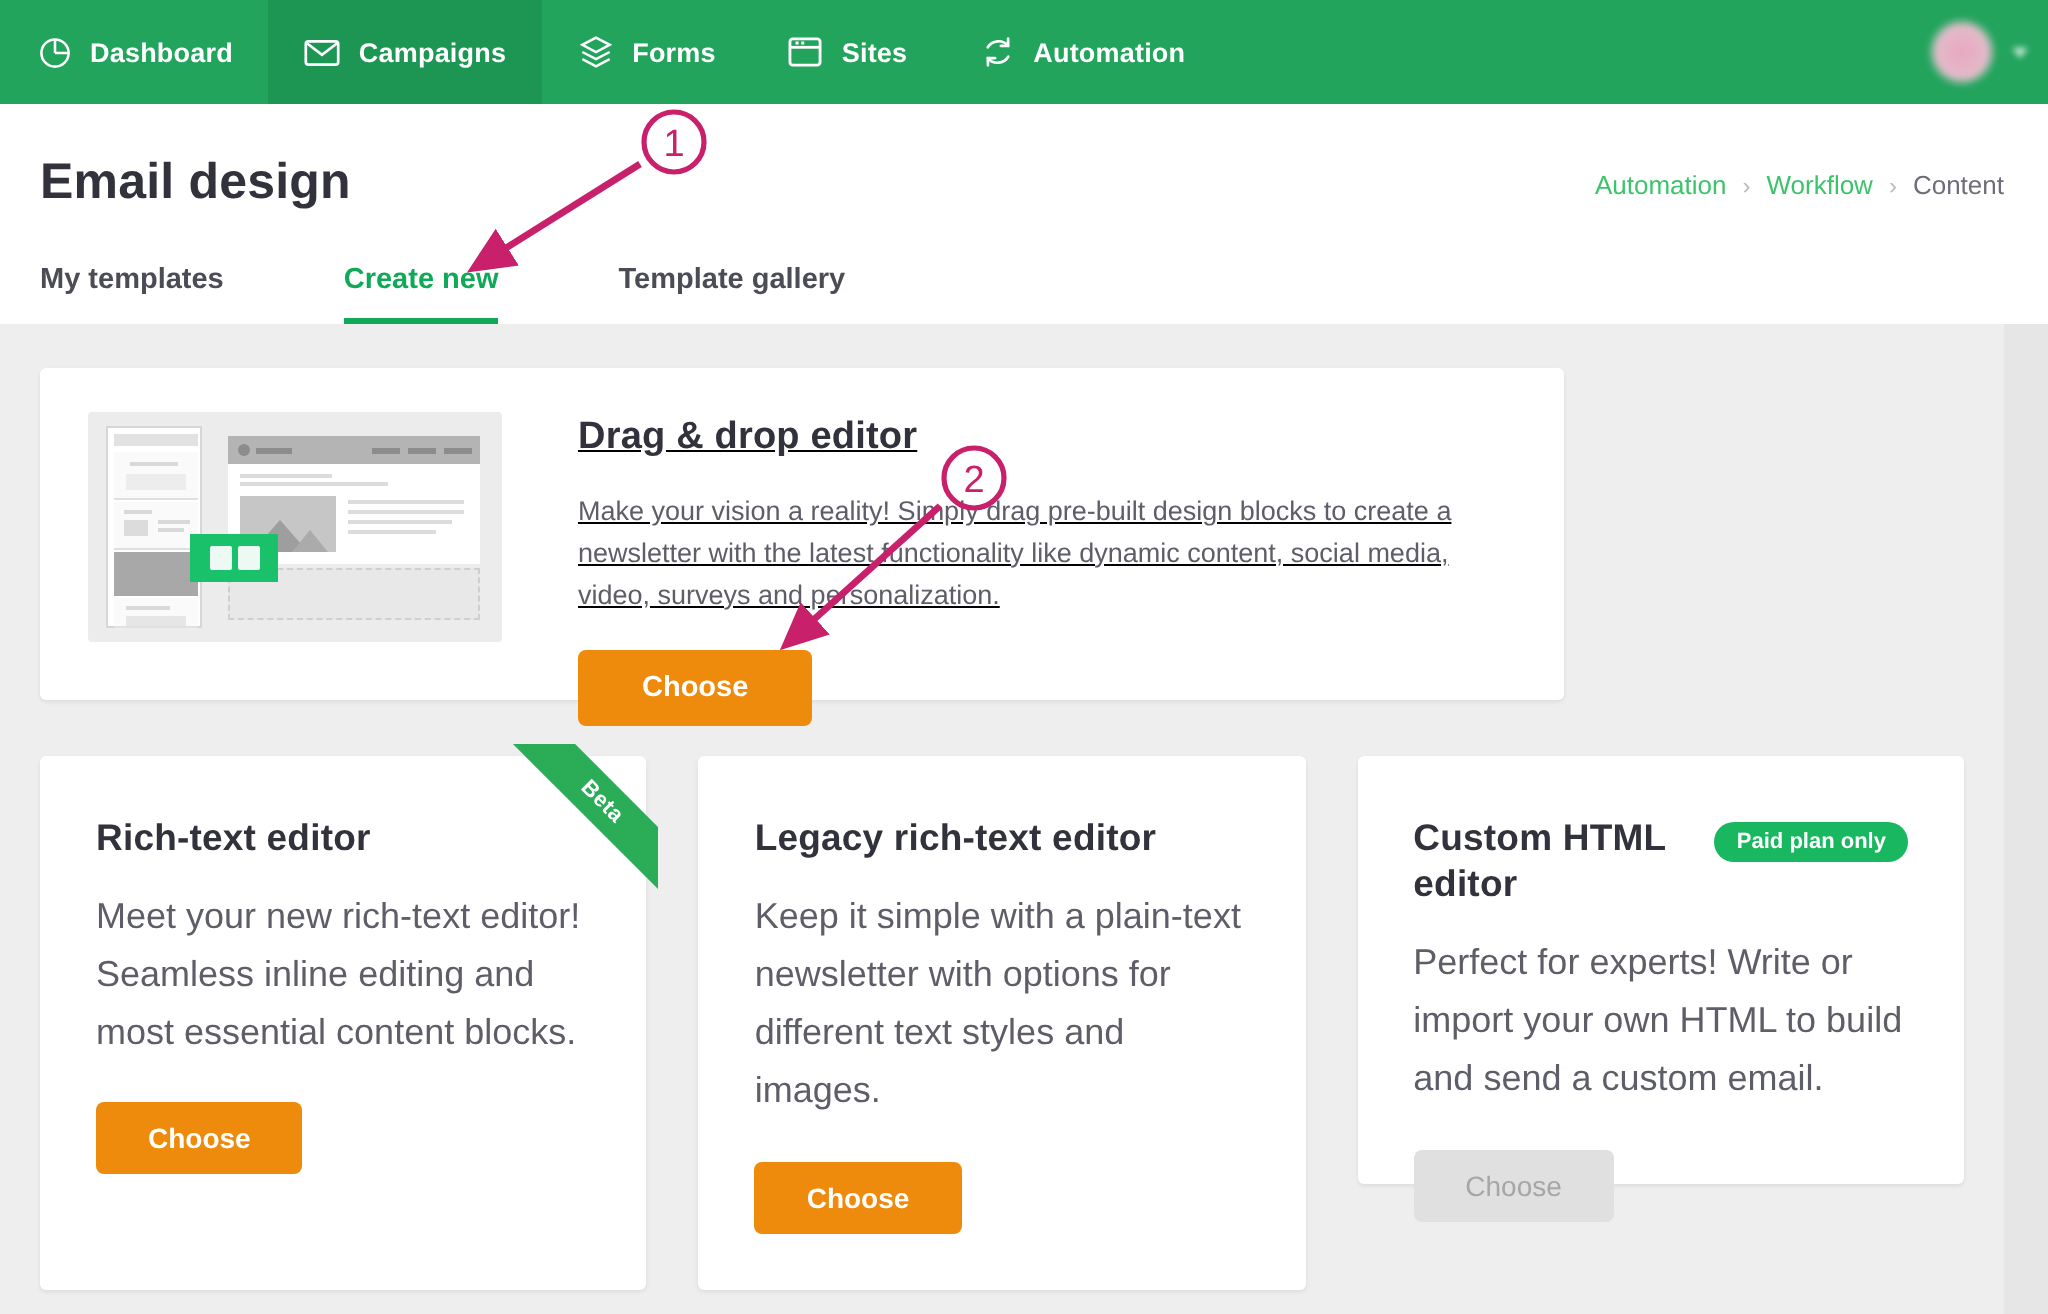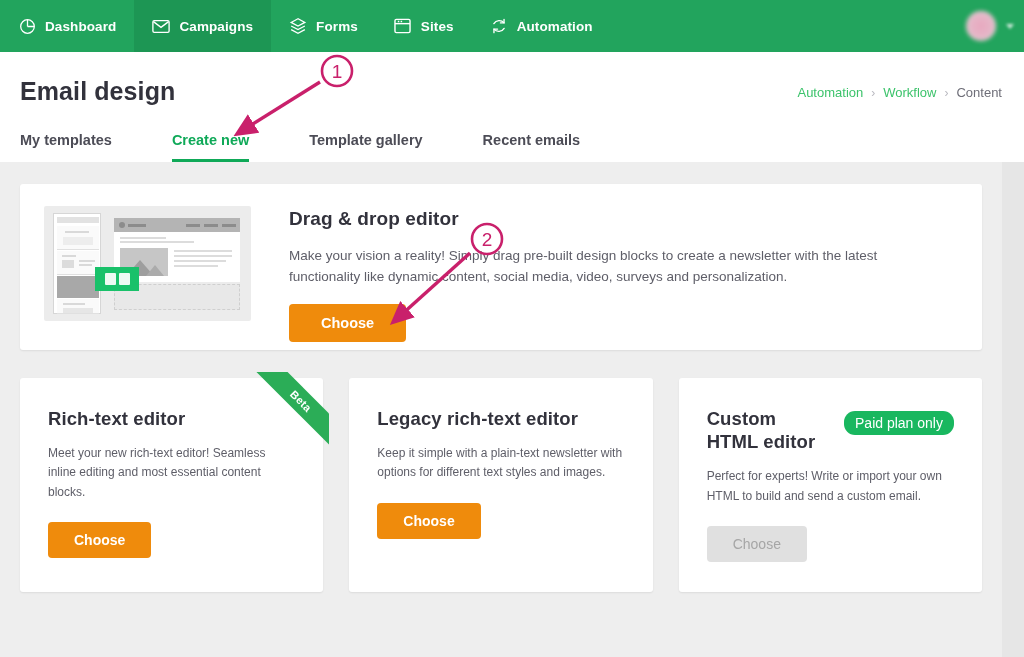--- a/index.html
+++ b/index.html
@@ -108,23 +108,24 @@
 
   .card {
     background: #ffffff;
     border-radius: 3px;
     box-shadow: 0 1px 2px rgba(0,0,0,.08);
     position: relative;
   }
 
   
   .card-featured {
-    width: 962px; height: 166px;
+    width: 762px; height: 166px;
     display: flex; align-items: flex-start;
     padding: 22px 24px;
+    text-decoration: underline;
   }
   .thumb {
     width: 207px; height: 115px;
     background: #ececec;
     border-radius: 2px;
     position: relative; overflow: hidden;
     flex: 0 0 auto;
   }
   .thumb-left {
     position: absolute; left: 9px; top: 7px;
@@ -198,30 +199,30 @@
     display: flex; gap: 26px;
     margin-top: 28px;
   }
   .card-small {
     width: 310px;
     padding: 30px 28px 28px 28px;
     overflow: visible;
   }
   .card-small.tall { height: 214px; }
   .card-small .card-title { margin-bottom: 14px; font-size: 18.5px; }
-  .card-small .card-desc { font-size: 12px; line-height: 1.62; margin-bottom: 20px; }
+  .card-small .card-desc { font-size: 18px; line-height: 1.62; margin-bottom: 20px; }
   .card-small .btn { padding: 10px 26px; font-size: 14px; }
 
   .title-row { display: flex; align-items: flex-start; justify-content: space-between; gap: 14px; }
   .title-row .card-title { max-width: 170px; line-height: 1.22; }
 
   .badge-paid {
     flex: 0 0 auto;
     background: #19b75f; color: #ffffff;
-    font-size: 14px; font-weight: normal;
+    font-size: 11px; font-weight: bold;
     border-radius: 11px;
     padding: 4px 11px;
     white-space: nowrap;
     margin-top: 3px;
   }
 
   
   .ribbon-clip {
     position: absolute; right: -6px; top: -6px;
     width: 76px; height: 76px;
@@ -324,23 +325,20 @@
 
     <div class="tabs">
       <div class="tab">
         <span>My templates</span>
       </div>
       <div class="tab active">
         <span>Create new</span>
       </div>
       <div class="tab">
         <span>Template gallery</span>
-      </div>
-      <div class="tab">
-        <span>Recent emails</span>
       </div>
     </div>
   </div>
 
   <div class="content">
 
     <div class="card card-featured">
 
       <div class="thumb">
         <div class="thumb-left">

